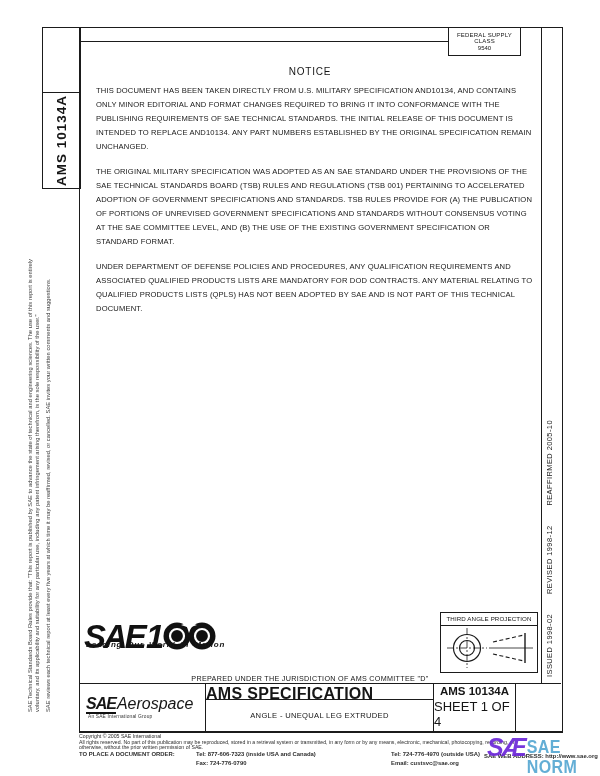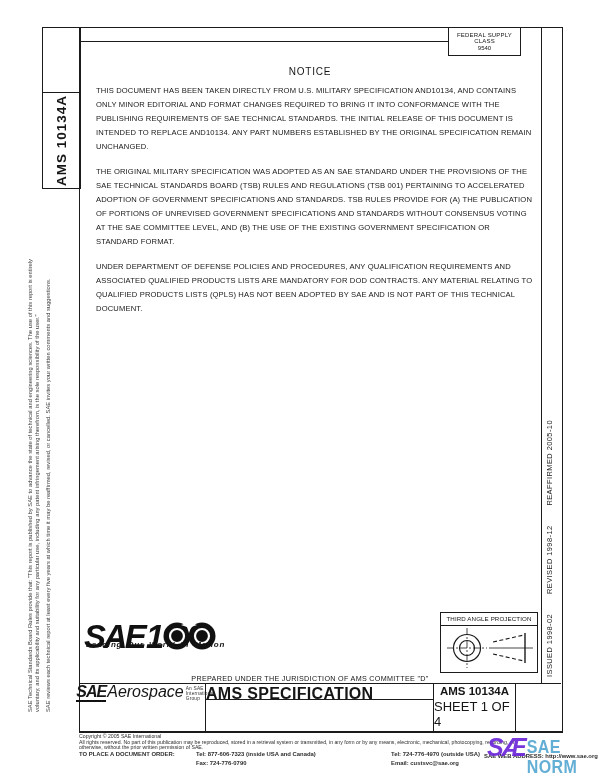--- a/index.html
+++ b/index.html
@@ -31,21 +31,21 @@
   
   .sae100{left:84px;top:615px;}
   .tagline{left:86px;top:640px;font-size:8px;font-weight:bold;font-style:italic;letter-spacing:.8px;word-spacing:2px;}
   
   .proj{left:440px;top:612px;width:98px;height:61px;border:1.3px solid #1b1b1b;box-sizing:border-box;}
   .proj .t{height:13px;border-bottom:1.3px solid #1b1b1b;font-size:6.2px;text-align:center;padding-top:2px;box-sizing:border-box;letter-spacing:.1px;}
   .jurisdiction{left:79px;top:674px;width:462px;text-align:center;font-size:7.2px;letter-spacing:.3px;}
   
   .tblock{left:79px;top:683px;width:482px;height:47.5px;border-top:1.5px solid #1b1b1b;display:flex;box-sizing:border-box;}
   .tblock .c{box-sizing:border-box;}
-  .c1{width:126px;display:flex;justify-content:center;padding-left:7px;}
+  .c1{width:126px;display:flex;flex-direction:column;justify-content:center;padding-left:7px;}
   .c2{width:228px;border-left:1.3px solid #1b1b1b;display:flex;flex-direction:column;}
   .c2 .hd{height:16px;border-bottom:1.3px solid #1b1b1b;text-align:left;font-weight:bold;font-size:16px;padding-top:1px;box-sizing:border-box;letter-spacing:.3px;}
   .c2 .bd{flex:1;display:flex;align-items:center;justify-content:center;font-size:7.6px;letter-spacing:.3px;}
   .c3{width:82px;border-left:1.3px solid #1b1b1b;display:flex;flex-direction:column;align-items:center;justify-content:center;}
   .c3 .num{font-weight:bold;font-size:11.5px;}
   .c3 .sheet{font-size:13px;margin-top:2px;}
   .c4{flex:1;border-left:1.3px solid #1b1b1b;}
   .aer-line{font-size:16px;line-height:16px;white-space:nowrap;}
   .aer-sae{font-weight:900;font-style:italic;letter-spacing:-1px;border-bottom:2px solid #111;padding-bottom:0px;}
   .aer-name{font-style:italic;font-weight:500;margin-left:1px;}
@@ -124,20 +124,21 @@
 
 <div class="abs tblock">
   <div class="c c1">
     <div class="aer-line">
       <span class="aer-sae">SAE</span><span class="aer-name">Aerospace</span>
     </div>
     <div class="aer-sub">An SAE International Group</div>
   </div>
   <div class="c c2">
     <div class="hd">AMS SPECIFICATION</div>
+    <div class="bd">ANGLE - UNEQUAL LEG EXTRUDED</div>
   </div>
   <div class="c c3">
     <div class="num">AMS 10134A</div>
     <div class="sheet">SHEET 1 OF 4</div>
   </div>
   <div class="c c4"></div>
 </div>
 
 <div class="abs fine">
   <div>Copyright © 2005 SAE International</div>

